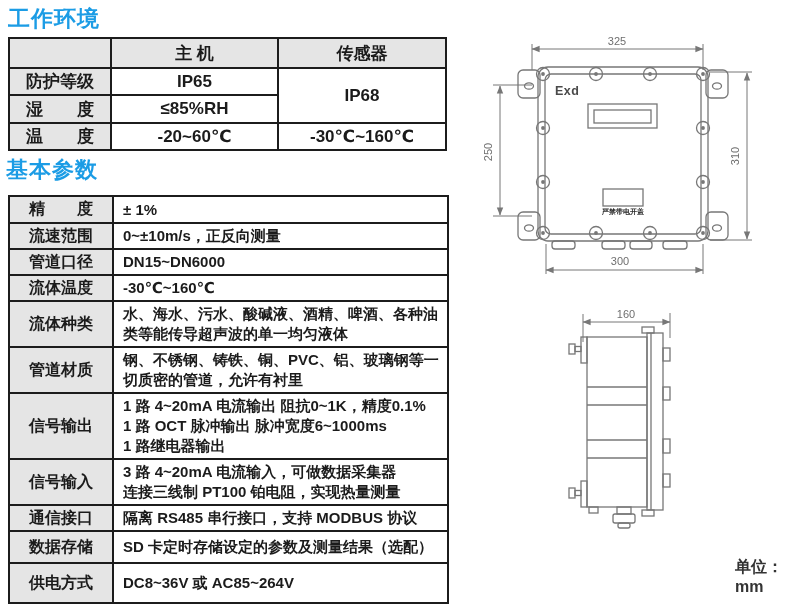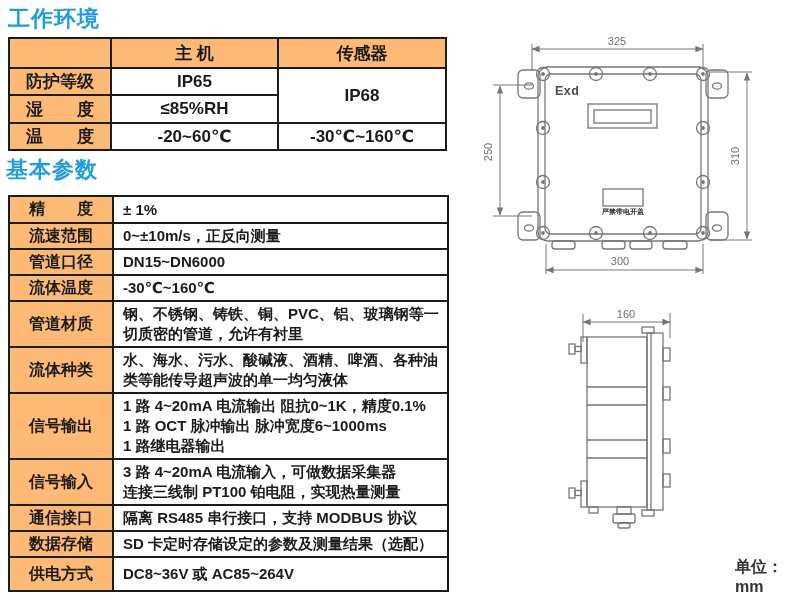--- a/index.html
+++ b/index.html
@@ -1,21 +1,21 @@
 <!DOCTYPE html>
 <html><head>
 <meta charset="utf-8">
 <style>
   html,body{margin:0;padding:0;background:#fff;}
   #page{position:relative;width:790px;height:607px;background:#fff;overflow:hidden;
         font-family:"Liberation Sans","DejaVu Sans",sans-serif;}
   .sec-title{position:absolute;font-size:22px;font-weight:800;color:#1b9ce5;letter-spacing:1px;}
   table.spec{position:absolute;border-collapse:collapse;table-layout:fixed;}
   table.spec td{border:2px solid #1c1c1c;font-weight:700;color:#1b1b1b;overflow:hidden;}
-  td.blue{background:#fdba74;text-align:center;}
+  td.blue{background:#e5e5e5;text-align:center;}
   #env-table td{font-size:17px;text-align:center;}
   #param-table td.lbl{font-size:16px;text-align:center;}
   #param-table td.val{font-size:15px;text-align:left;padding:2px 6px 2px 9px;
                       line-height:20px;white-space:pre-line;background:#fff;}
   .dim{fill:#6f6f6f;font-size:11px;font-weight:400;}
   .marking{fill:#4a4a4a;font-size:12.5px;font-weight:700;letter-spacing:.5px;}
   .plate-txt{fill:#2a2a2a;font-size:7px;font-weight:700;}
   .unit{position:absolute;font-size:16px;font-weight:700;color:#333;}
   svg{position:absolute;}
   svg *{vector-effect:none;}
@@ -73,48 +73,48 @@
       <td class="val">0~±10m/s，正反向测量</td>
     </tr>
     <tr style="height:20px">
       <td class="blue lbl">管道口径</td>
       <td class="val">DN15~DN6000</td>
     </tr>
     <tr style="height:25px">
       <td class="blue lbl">流体温度</td>
       <td class="val">-30℃~160℃</td>
     </tr>
+    <tr style="height:44px">
+      <td class="blue lbl">流体种类</td>
+      <td class="val">水、海水、污水、酸碱液、酒精、啤酒、各种油类等能传导超声波的单一均匀液体</td>
+    </tr>
     <tr style="height:43px">
       <td class="blue lbl">管道材质</td>
       <td class="val">钢、不锈钢、铸铁、铜、PVC、铝、玻璃钢等一切质密的管道，允许有衬里</td>
-    </tr>
-    <tr style="height:44px">
-      <td class="blue lbl">流体种类</td>
-      <td class="val">水、海水、污水、酸碱液、酒精、啤酒、各种油类等能传导超声波的单一均匀液体</td>
     </tr>
     <tr style="height:66px">
       <td class="blue lbl">信号输出</td>
       <td class="val">1 路 4~20mA 电流输出  阻抗0~1K，精度0.1%
 1 路 OCT 脉冲输出  脉冲宽度6~1000ms
 1 路继电器输出</td>
     </tr>
     <tr style="height:45px">
       <td class="blue lbl">信号输入</td>
       <td class="val">3 路 4~20mA 电流输入，可做数据采集器
 连接三线制 PT100 铂电阻，实现热量测量</td>
     </tr>
     <tr style="height:26px">
       <td class="blue lbl">通信接口</td>
       <td class="val">隔离 RS485 串行接口，支持 MODBUS 协议</td>
     </tr>
-    <tr style="height:26px">
+    <tr style="height:32px">
       <td class="blue lbl">数据存储</td>
       <td class="val">SD 卡定时存储设定的参数及测量结果（选配）</td>
     </tr>
-    <tr style="height:34px">
+    <tr style="height:40px">
       <td class="blue lbl">供电方式</td>
       <td class="val">DC8~36V 或 AC85~264V</td>
     </tr>
   </tbody>
     </table>
 
   <svg style="left:460px;top:8px;" width="322" height="276" viewBox="0 0 322 276" fill="none" stroke="#777" stroke-width="1.3">
     <defs>
       <marker id="arw1" viewBox="0 0 10 10" refX="9.5" refY="5" markerWidth="10" markerHeight="8" orient="auto-start-reverse">
         <path d="M0,1 L10,5 L0,9 z" fill="#777" stroke="none"></path>

